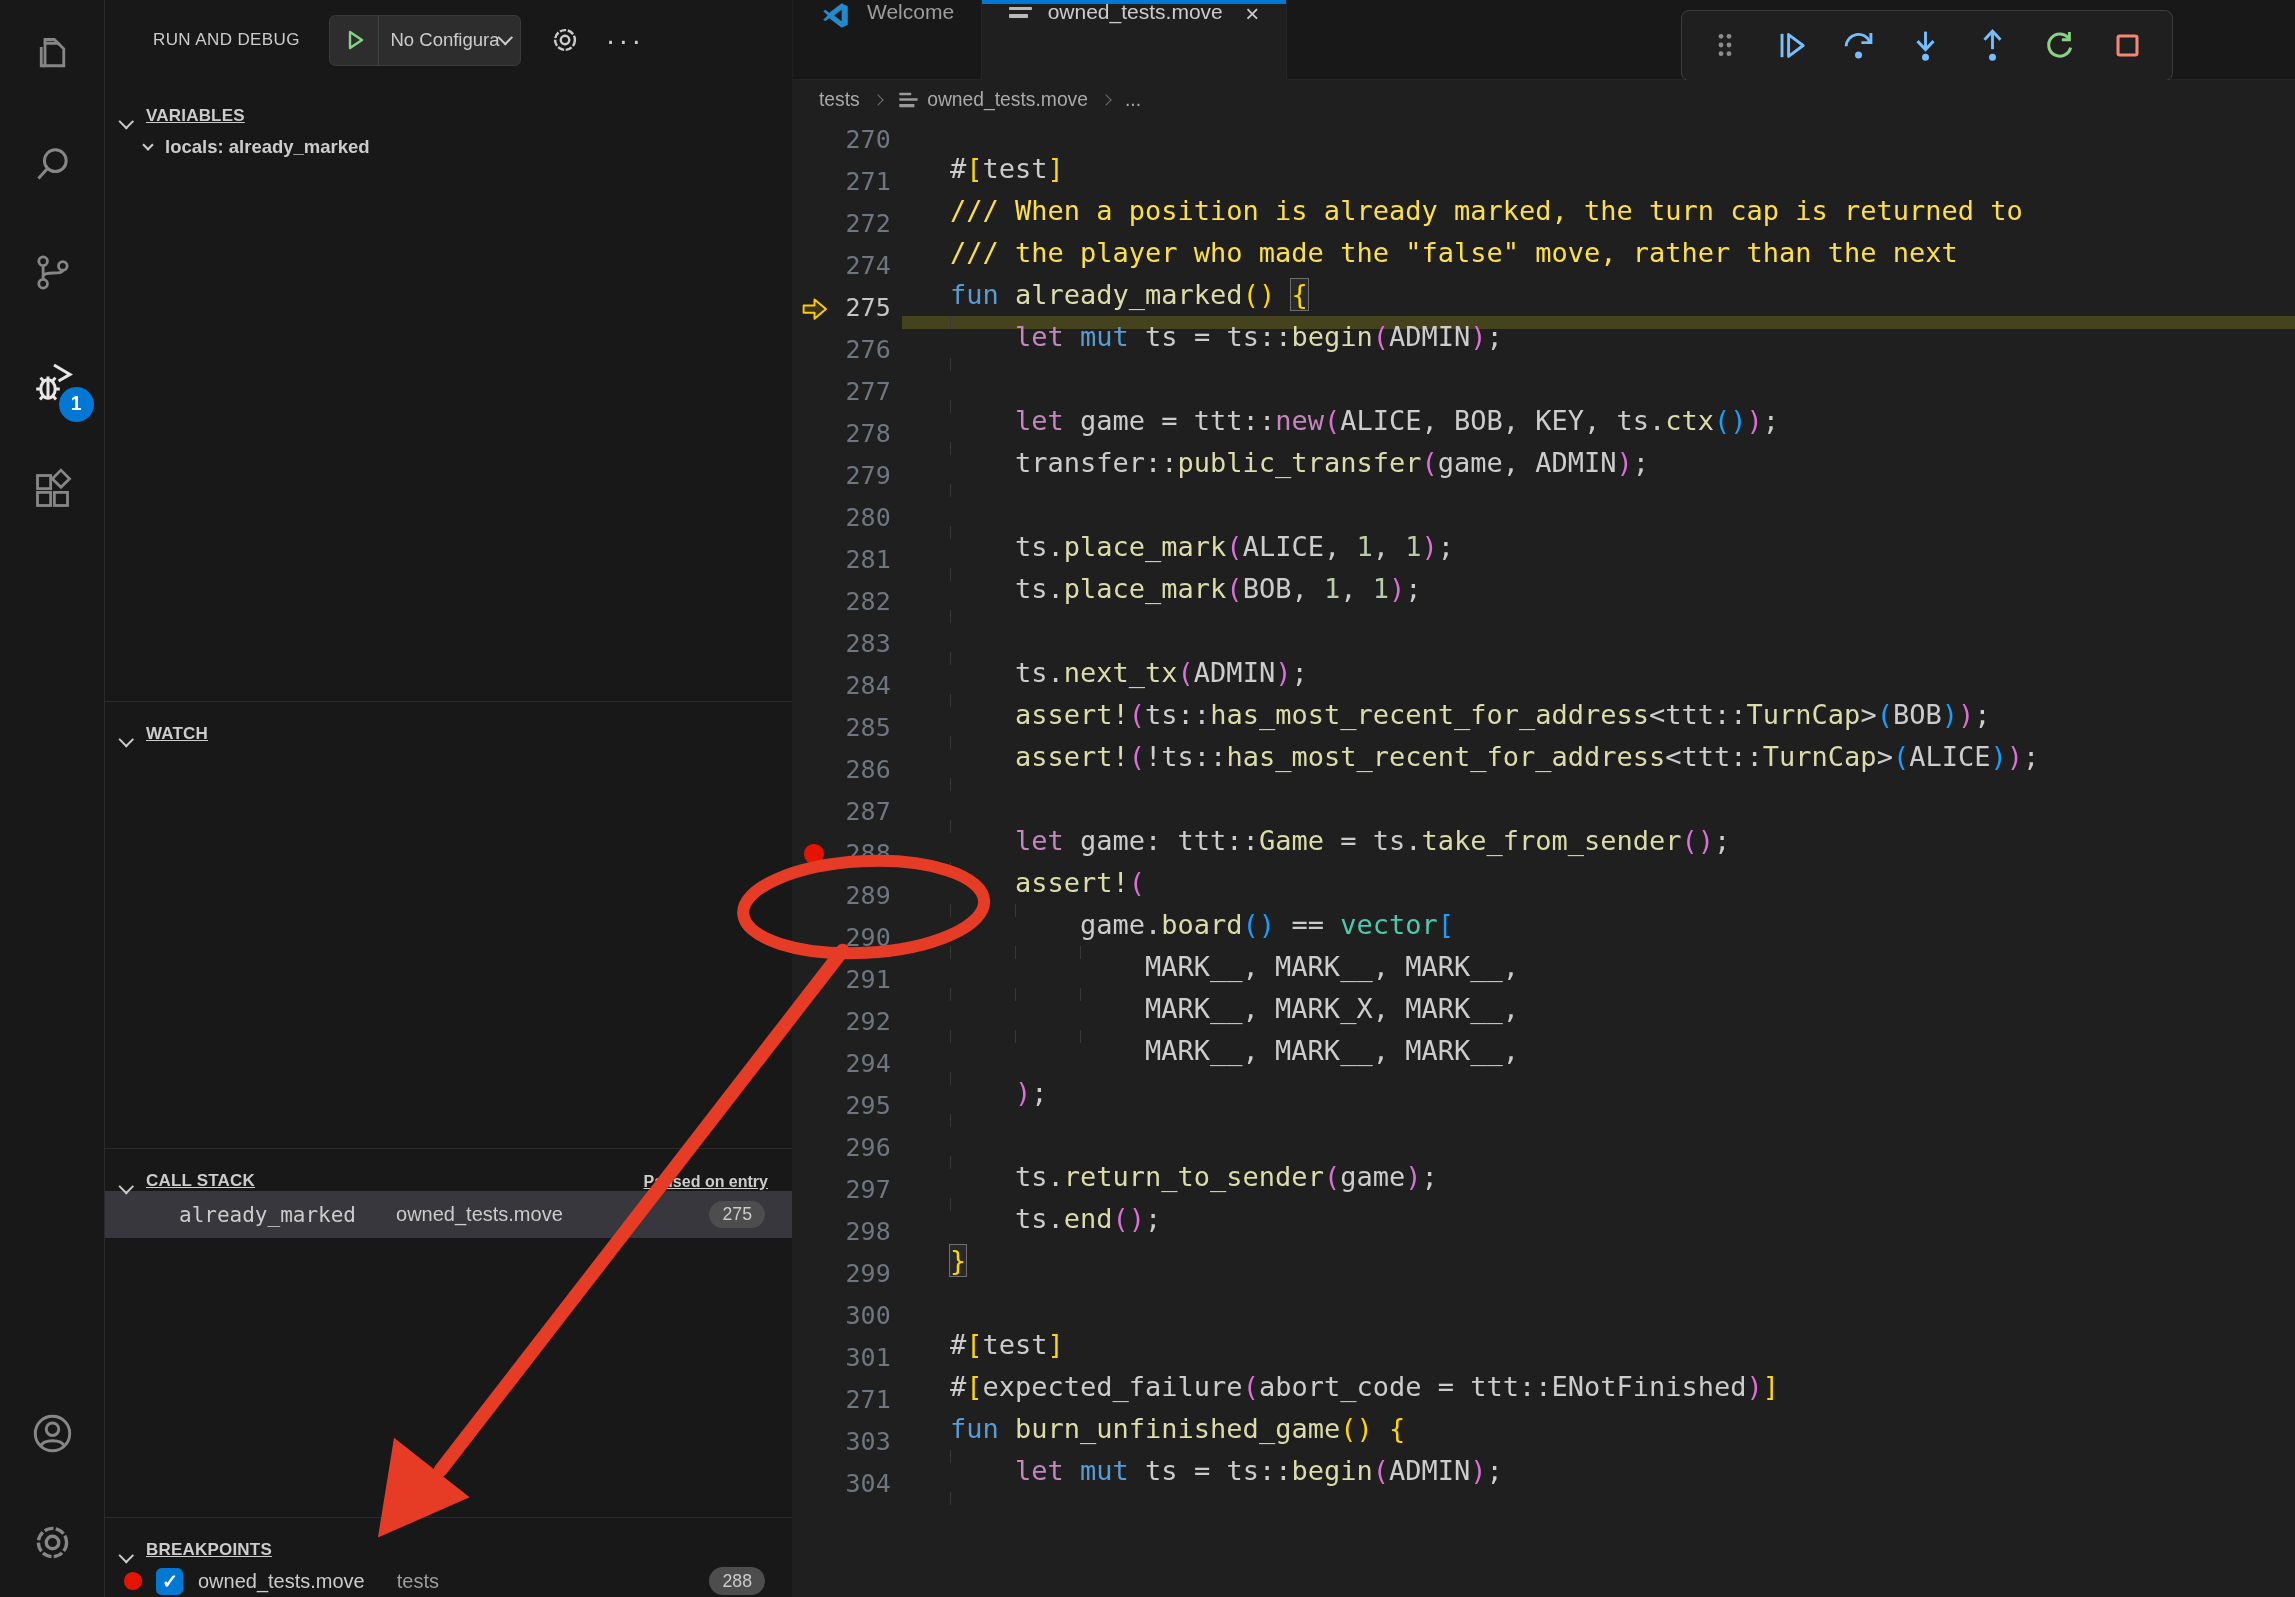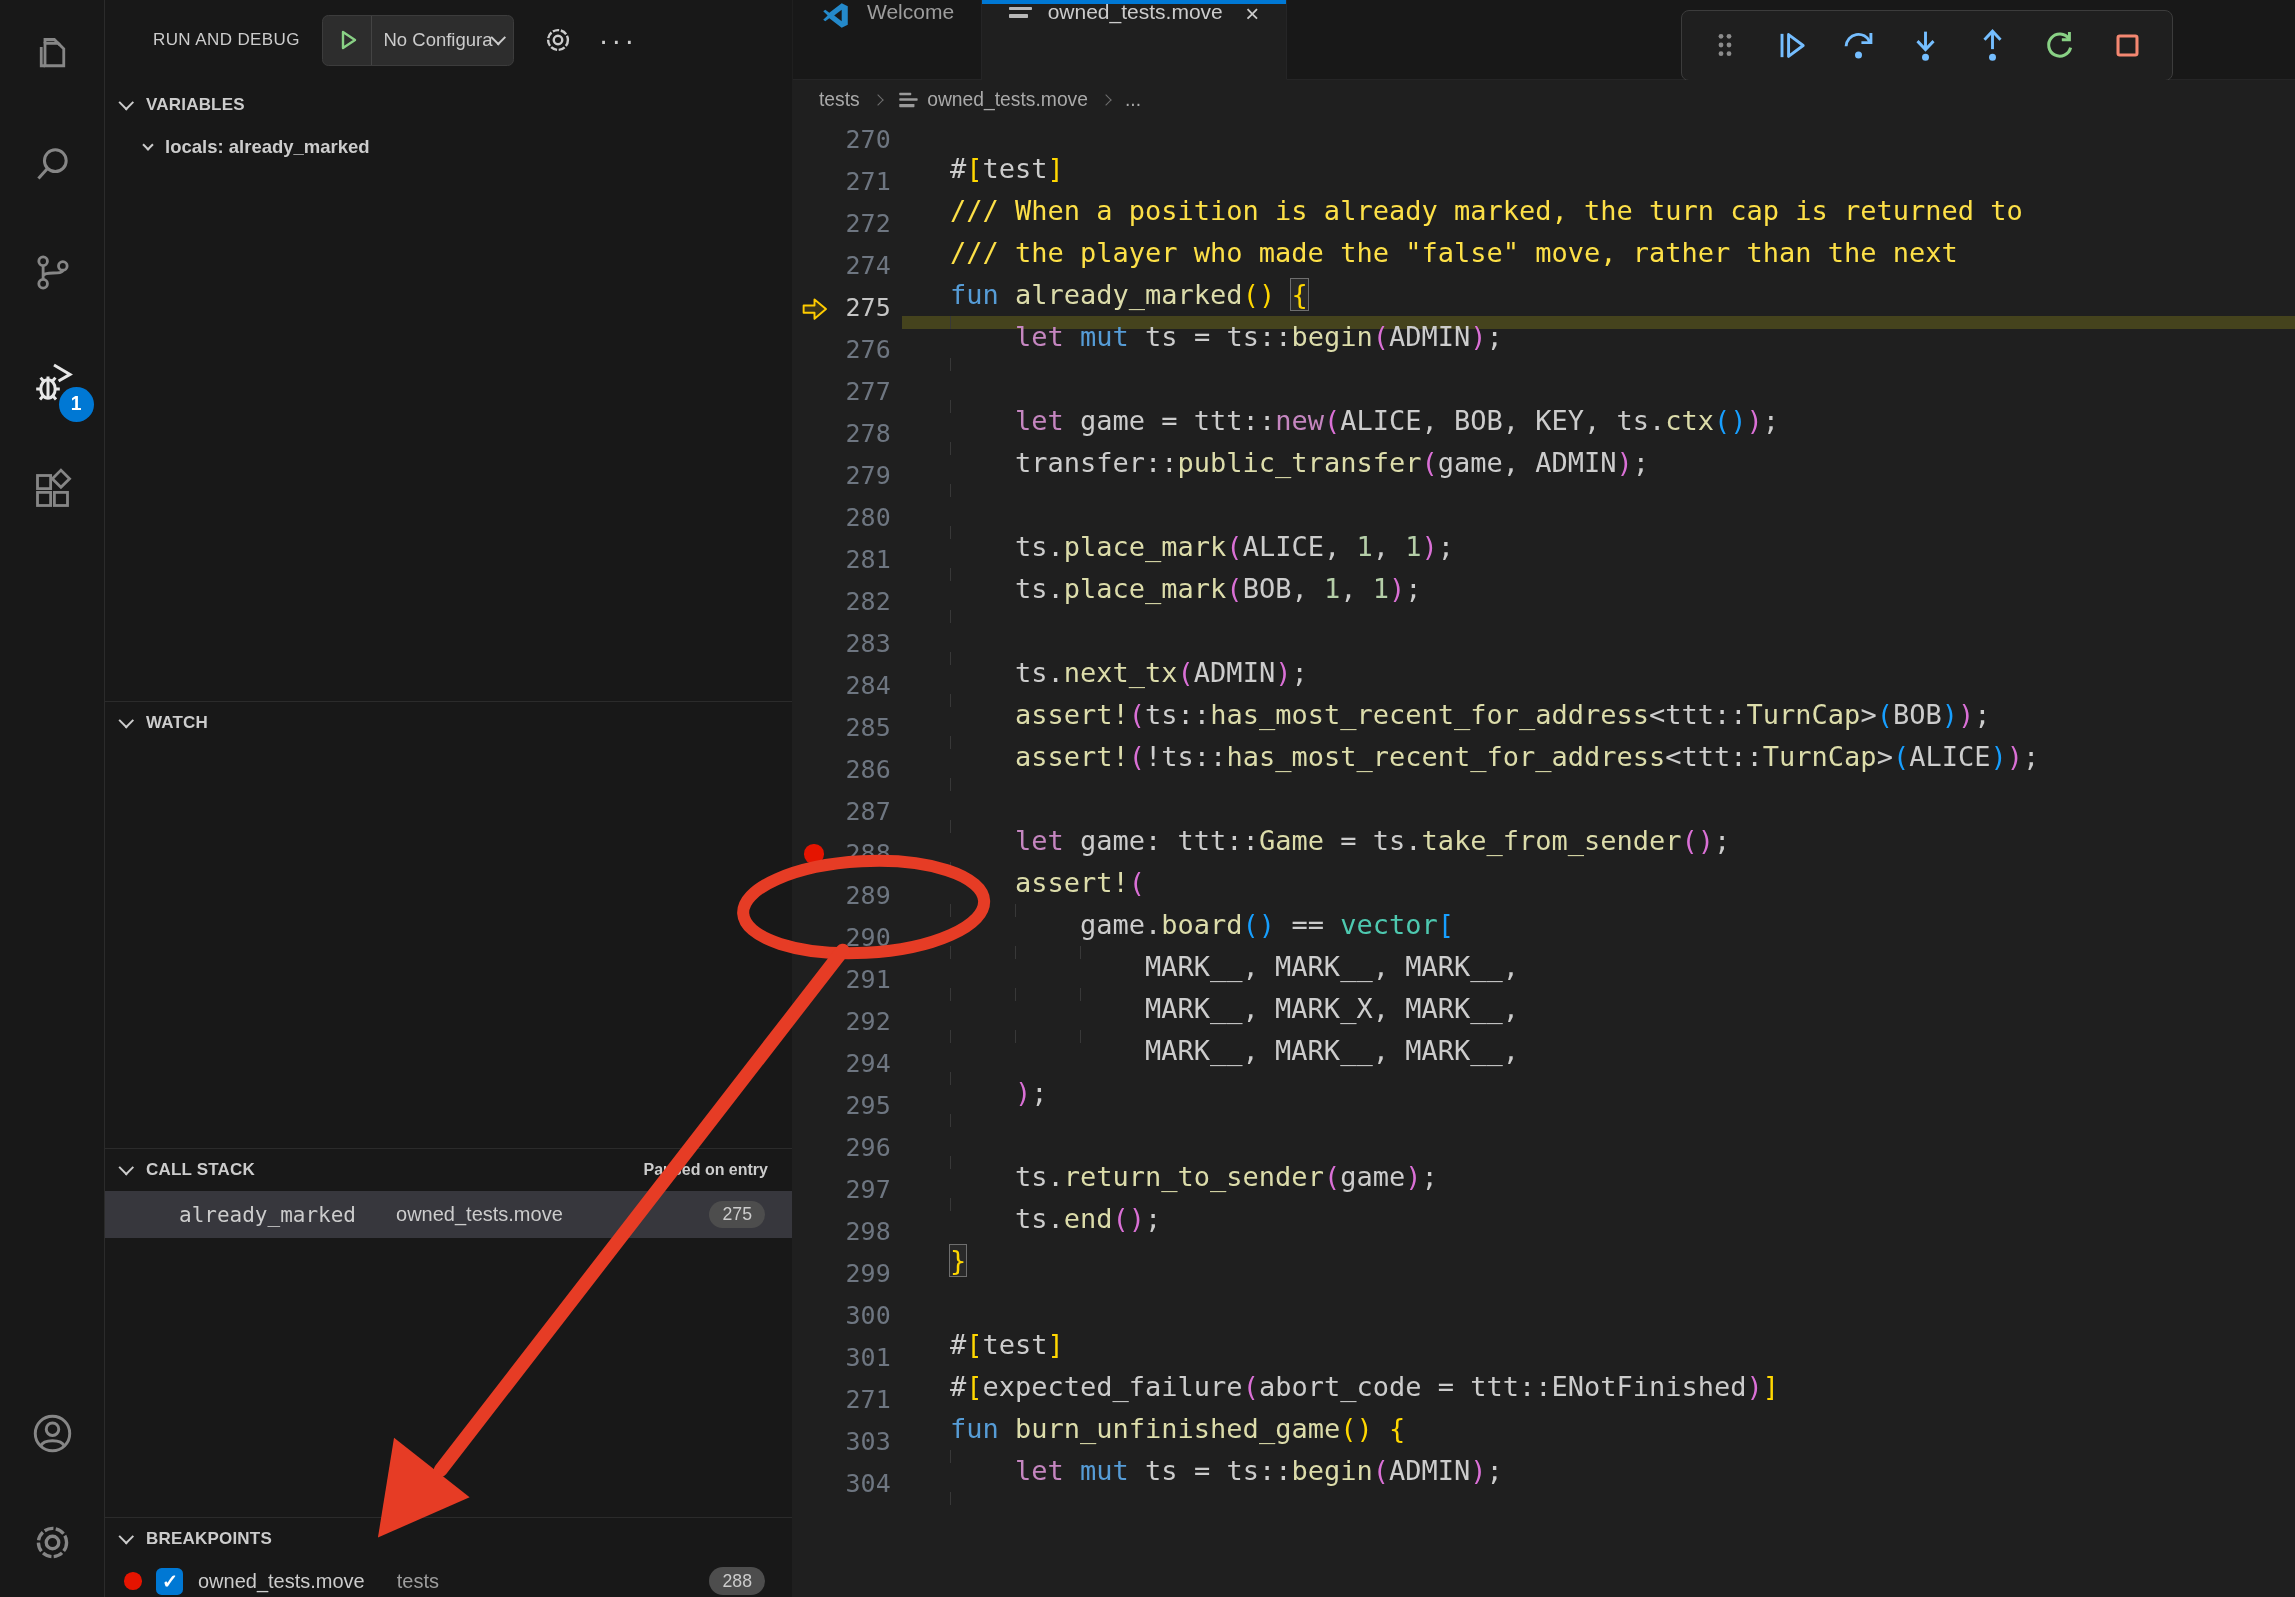--- a/index.html
+++ b/index.html
@@ -15,33 +15,33 @@
   .ab-bottom { position:absolute; bottom:0; left:0; width:105px; }
   .ab-badge { position:absolute; right:11.3px; bottom:14.5px; width:35px; height:35px; border-radius:50%;
               background:#0078d4; color:#fff; font-size:19.3px; font-weight:700;
               display:flex; align-items:center; justify-content:center; }
 
   
   #sidebar { position:absolute; left:105px; top:0; width:687px; height:1597px; background:#181818; }
   #sidebar-header { position:absolute; left:0; top:0; width:100%; height:80px;
                     display:flex; align-items:center; }
   #sidebar-title { margin-left:48px; font-size:17px; letter-spacing:0.4px; color:#cccccc; white-space:nowrap; }
-  #run-config { margin-left:22px; height:51px; display:flex; align-items:center;
+  #run-config { margin-left:29px; height:51px; display:flex; align-items:center;
                 background:#2d2d2d; border:0.8px solid #3c3c3c; border-radius:6.4px; overflow:hidden; }
   #run-config .play-seg { padding:0 11.3px 0 13px; height:100%; display:flex; align-items:center;
                           border-right:0.8px solid #444; }
   #run-config .cfg-seg { display:flex; align-items:center; padding:0 9.7px 0 11.3px; max-width:177px; }
   #run-config .cfg-label { font-size:18.5px; color:#cccccc; white-space:nowrap; overflow:hidden; max-width:138px; }
   .chev { display:inline-block; width:10.5px; height:10.5px; border-right:2px solid #cccccc;
           border-bottom:2px solid #cccccc; transform:rotate(45deg); margin-top:-4.8px; }
   .chev.small { width:8px; height:8px; }
   #gear-btn { margin-left:27px; } #more-btn { margin-left:24px; color:#cccccc; }
 
   .section { position:absolute; left:0; width:100%; }
-  .sec-head { height:42px; display:flex; align-items:center; padding-left:16px; }
+  .sec-head { height:42px; display:flex; align-items:flex-end; padding-left:16px;text-decoration:underline; }
   .sec-head .chev { margin-right:14.5px; border-color:#cccccc; }
   .sec-title { font-size:17px; font-weight:700; color:#cccccc; letter-spacing:0.2px; }
   .sec-border { border-top:0.8px solid #2b2b2b; }
   .sub-row { height:42px; display:flex; align-items:center; padding-left:39px; }
   .sub-row .chev { margin-right:13px; }
   .sub-label { font-size:18.5px; font-weight:700; color:#cccccc; }
   .sec-right { margin-left:auto; margin-right:24px; font-size:16px; font-weight:600; color:#cccccc; }
 
   #callstack-row { height:47px; background:#37373d; display:flex; align-items:center; padding:0 27px 0 74px; }
   #cs-frame-name { font-family:"DejaVu Sans Mono", monospace; font-size:21px; color:#cccccc; }

